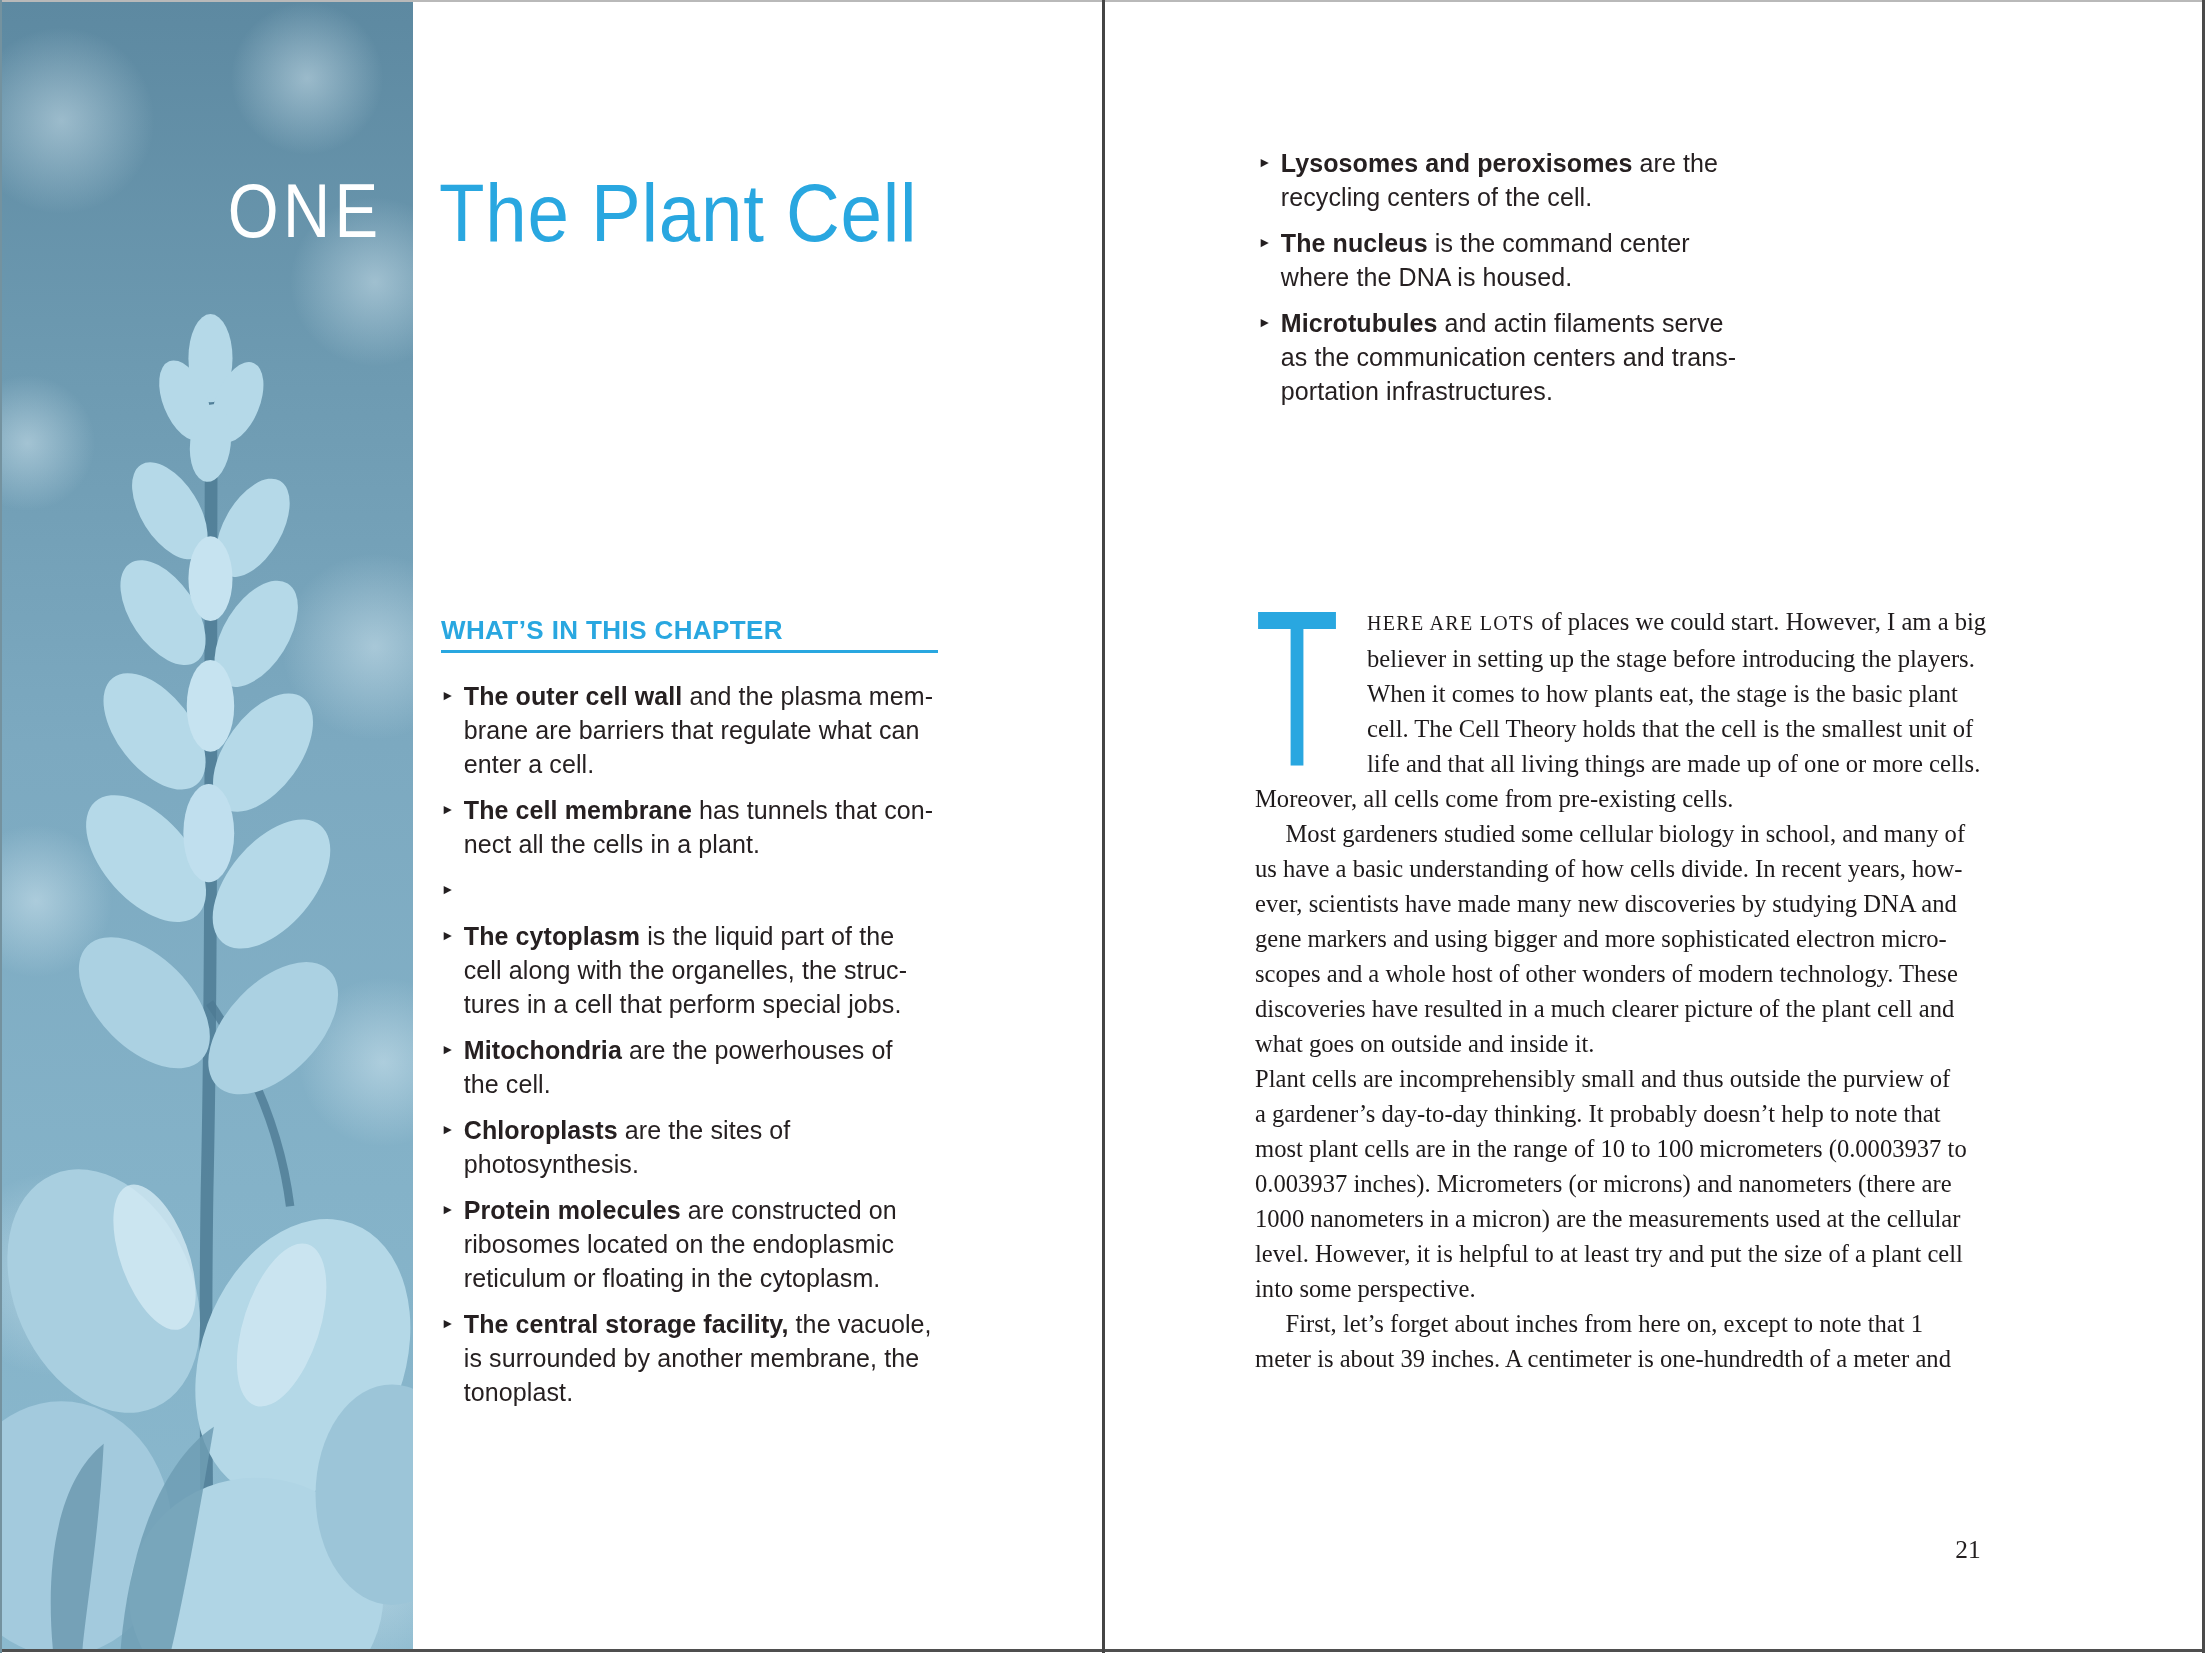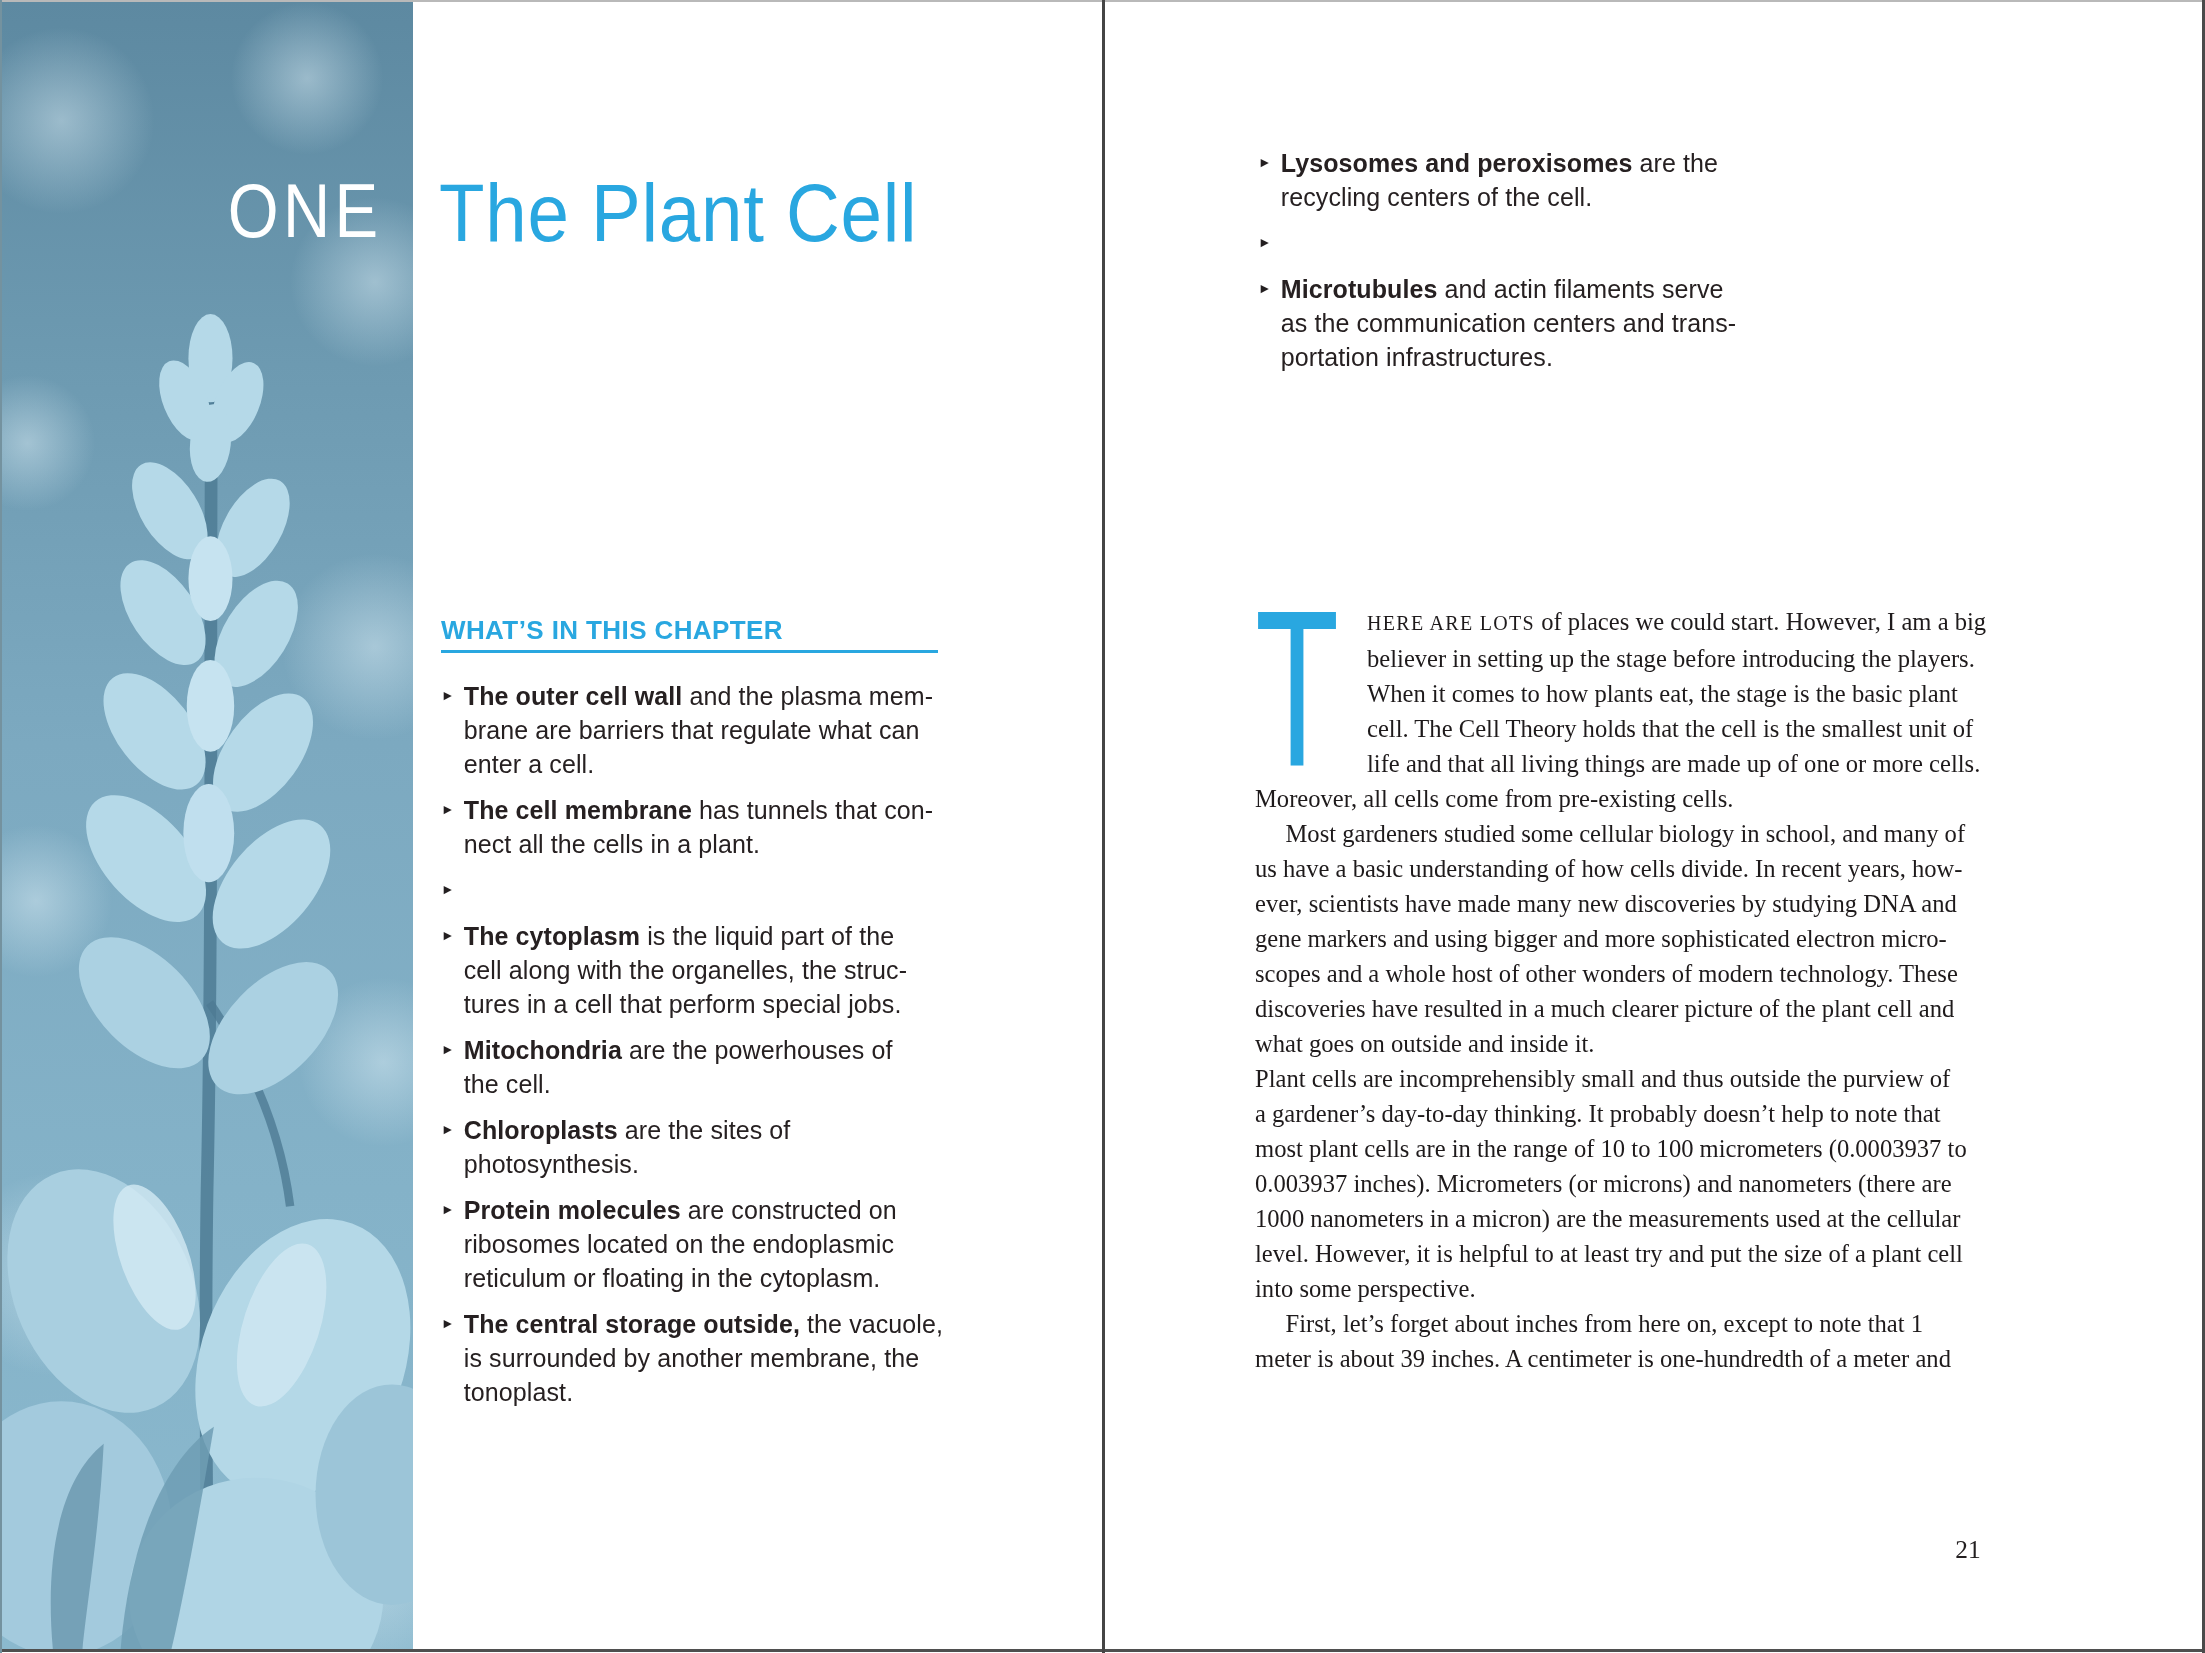--- a/index.html
+++ b/index.html
@@ -156,36 +156,38 @@
 photosynthesis.</span></div>
         </li>
       <li>
           <span class="bl">►</span>
           <div class="bt"><span class="lead">Protein molecules</span><span> are constructed on
 ribosomes located on the endoplasmic
 reticulum or floating in the cytoplasm.</span></div>
         </li>
       <li>
           <span class="bl">►</span>
-          <div class="bt"><span class="lead">The central storage outside,</span><span> the vacuole,
+          <div class="bt"><span class="lead">The central storage facility,</span><span> the vacuole,
 is surrounded by another membrane, the
 tonoplast.</span></div>
         </li>
     </ul>
   </section>
 
   <section>
     <ul class="blist right-list">
       <li>
           <span class="bl">►</span>
           <div class="bt"><span class="lead">Lysosomes and peroxisomes</span><span> are the
 recycling centers of the cell.</span></div>
         </li>
       <li>
           <span class="bl">►</span>
+          <div class="bt"><span class="lead">The nucleus</span><span> is the command center
+where the DNA is housed.</span></div>
         </li>
       <li>
           <span class="bl">►</span>
           <div class="bt"><span class="lead">Microtubules</span><span> and actin filaments serve
 as the communication centers and trans-
 portation infrastructures.</span></div>
         </li>
     </ul>
 
     <div class="bodycol">

